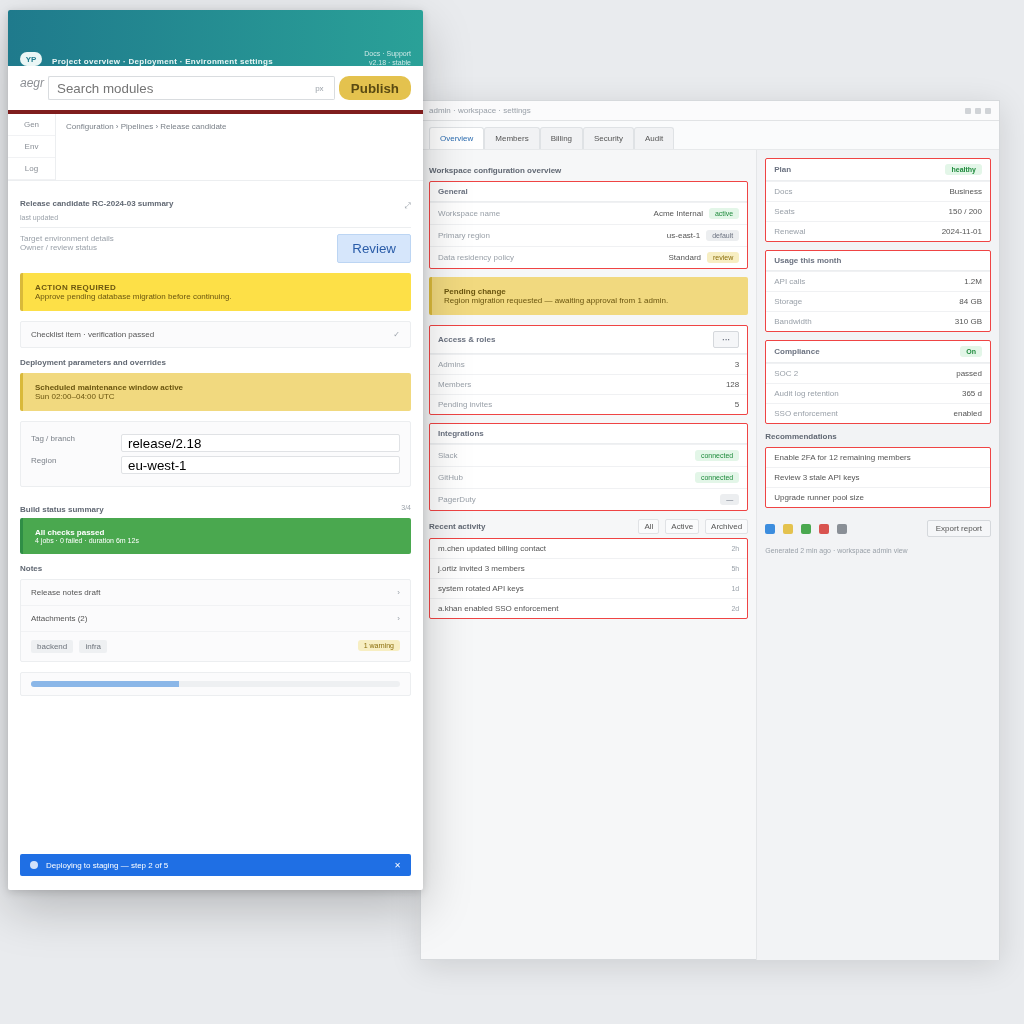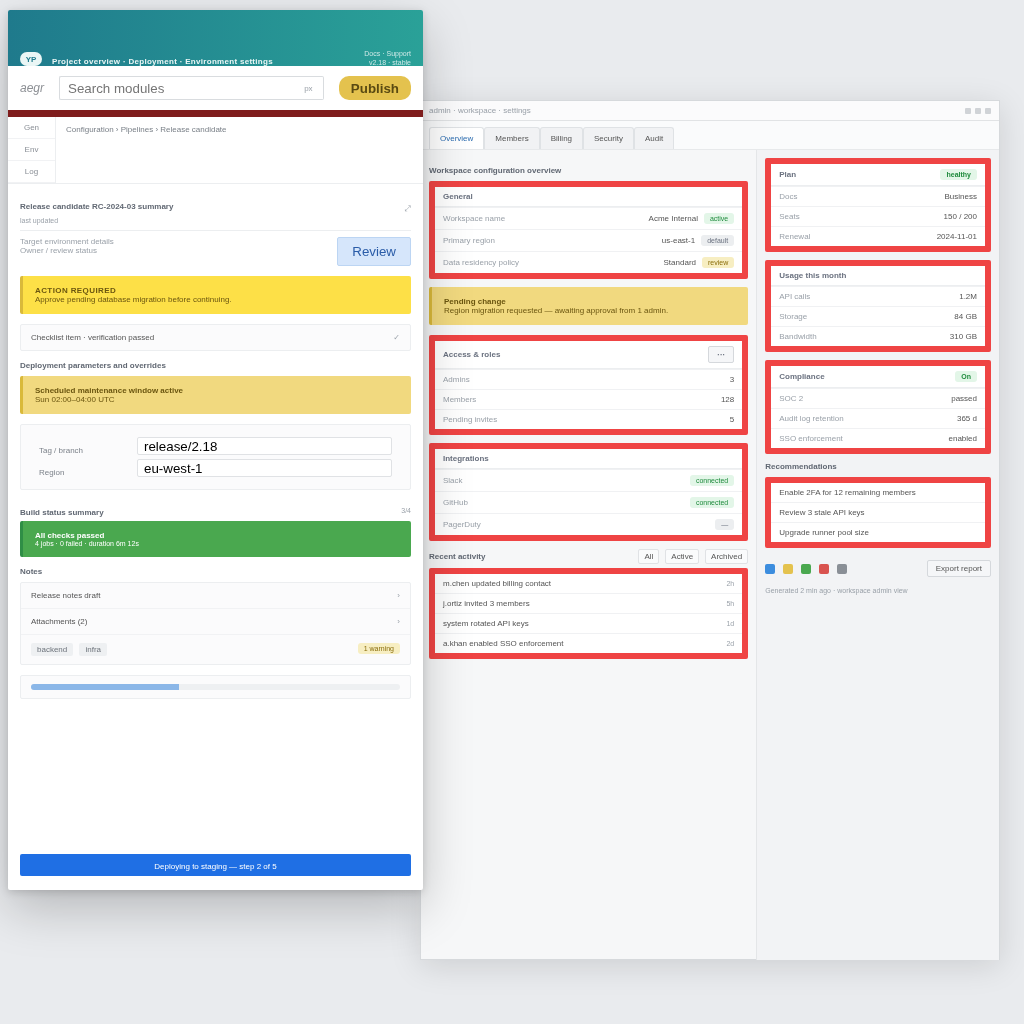--- a/index.html
+++ b/index.html
@@ -14,21 +14,21 @@
   .bg-top { height: 20px; background: #fbfbfc; border-bottom: 1px solid #e1e3e5; display:flex; align-items:center; padding:0 8px; gap:6px;}
   .bg-top .crumb { color:#9aa1a9; }
   .bg-top .dots { margin-left:auto; display:flex; gap:4px;}
   .bg-top .dots span{ width:6px;height:6px;border-radius:1px;background:#d0d3d7;}
   .bg-tabs { display:flex; gap:0; padding:6px 8px 0 8px; border-bottom:1px solid #e7e9eb; background:#fafbfc;}
   .bg-tab { padding:6px 10px; border:1px solid #dfe2e5; border-bottom:none; background:#f1f2f4; border-radius:3px 3px 0 0; cursor:pointer;}
   .bg-tab.active{ background:#fff; color:#2b6cb0;}
   .bg-body { display:flex; height: calc(100% - 48px);}
   .bg-main { width: 58%; padding:8px; overflow:hidden; }
   .bg-side { width: 42%; padding:8px; background:#f2f3f5; border-left:1px solid #e4e6e8; overflow:hidden;}
-  .card { background:#fff; border:6px solid #ef4444; border-radius:2px; margin-bottom:8px; }
+  .card { background:#fff; border:1px solid #ef4444; border-radius:2px; margin-bottom:8px; }
   .card .chead { padding:5px 8px; border-bottom:1px solid #eceef0; color:#6b7280; font-weight:600; display:flex; justify-content:space-between; align-items:center;}
   .row { display:flex; align-items:center; justify-content:space-between; padding:5px 8px; border-top:1px solid #f0f1f3;}
   .row:first-child{border-top:none;}
   .pill { padding:2px 6px; border-radius:3px; font-size:7px;}
   .pill.green{ background:#e3f6e8; color:#1f8b3d;}
   .pill.yellow{ background:#f7eec2; color:#8a6d0b;}
   .pill.gray { background:#eceef0; color:#6b7280;}
   .muted{ color:#9aa1a9; }
   .btn-s { padding:3px 8px; border:1px solid #d5d8dc; background:#f5f6f8; border-radius:2px; cursor:pointer;}
   .stat-row { display:flex; gap:8px; align-items:center; padding:4px 0; flex-wrap:wrap;}
@@ -41,48 +41,48 @@
     border-radius: 2px; overflow:hidden;
   }
   .fg-header {
     height: 56px;
     background: linear-gradient(90deg,#1f7a8c 0%,#2aa198 100%);
     display:flex; align-items:flex-end; padding:0 12px; gap:10px; color:#eaf6f5;
   }
   .fg-badge{ width:22px;height:14px;border-radius:8px;background:#eaf6f5;color:#1f7a8c;display:flex;align-items:center;justify-content:center;font-weight:700;}
   .fg-header .title{ font-weight:600; letter-spacing:.3px;}
   .fg-header .links{ margin-left:auto; display:flex; flex-direction:column; gap:2px; text-align:right; font-size:7px; opacity:.85;}
-  .fg-toolbar{ display:flex; align-items:center; gap:15px; padding:10px 12px; border-bottom:7px solid #7f1d1d;}
+  .fg-toolbar{ display:flex; align-items:flex-start; gap:4px; padding:10px 12px; border-bottom:4px solid #7f1d1d;}
   .logo{ color:#8c8f94; font-style:italic; font-size:12px;}
   .search{ flex:1; display:flex;}
   .search input{ flex:1; height:24px; border:1px solid #d9dcdf; border-right:none; padding:0 8px; border-radius:2px 0 0 2px;}
   .search .unit{ width:30px; border:1px solid #d9dcdf; border-left:none; display:flex;align-items:center;justify-content:center;color:#9aa1a9; border-radius:0 2px 2px 0;}
   .btn-primary{ height:24px; padding:0 12px; background:#e4c24e; color:#5a4a12; border:none; border-radius:10px; font-weight:600; cursor:pointer;}
   .fg-subnav{ display:flex; border-bottom:1px solid #eceef0;}
   .fg-subnav .side{ width:48px; display:flex; flex-direction:column; border-right:1px solid #eceef0;}
   .fg-subnav .side div{ padding:6px 4px; text-align:center; color:#8a8f96; border-bottom:1px solid #f1f2f4; cursor:pointer;}
   .fg-subnav .crumb{ flex:1; padding:8px 10px; color:#7a8088;}
   .fg-content{ padding:10px 12px 0 12px; height: calc(100% - 56px - 46px - 30px); overflow:hidden;}
   .section-title{ color:#616873; font-weight:600; margin:8px 0 6px;}
   .panel{ background:#fbfbfc; border:1px solid #eceef0; border-radius:2px; margin-bottom:10px;}
   .panel .p-row{ padding:8px 10px; border-top:1px solid #f1f2f4;}
   .panel .p-row:first-child{border-top:none;}
   .callout{ padding:10px 12px; border-radius:2px; margin-bottom:10px;}
   .callout.yellow{ background:#fde047; color:#6b5610; border-left:3px solid #d9b93a;}
   .callout.yellow2{ background:#f1d97f; color:#6b5610; border-left:3px solid #d9b93a;}
   .callout.green{ background:#4aa84f; color:#fff; border-left:3px solid #2f8e46;}
-  .field{ display:flex; gap:8px; align-items:flex-end; margin:4px 8px;}
+  .field{ display:flex; gap:0; align-items:flex-start; margin:4px 0;}
   .field label{ width:90px; color:#7c828a;}
   .field input{ flex:1; height:18px; border:1px solid #e0e2e5; border-radius:2px; padding:8px 6px;}
   .two-col{ display:flex; gap:8px;}
   .two-col > div{flex:1;}
   .tag{ display:inline-block; padding:2px 6px; background:#eef0f2; border-radius:2px; color:#6d737b; margin-right:4px;}
   .footer-bar{
     position:absolute; left:12px; right:12px; bottom:14px; height:22px;
-    background:#1f6fe4; border-radius:2px; color:#fff; display:flex; align-items:center; padding:0 10px; gap:8px;flex-direction:column;
+    background:#1f6fe4; border-radius:2px; color:#fff; display:flex; align-items:center; padding:0 10px; gap:8px;
   }
   .footer-bar .fi{ width:8px;height:8px;border-radius:50%;background:#fff;opacity:.8;}
   .side-btn{ align-self:flex-start; padding:6px 14px; background:#d6e6fb; color:#2a5ca8; border:1px solid #bcd5f3; border-radius:2px; cursor:pointer;}
 
   .flexbetween{display:flex;justify-content:space-between;align-items:center;}
   .gap6{gap:6px;}
   .small{font-size:7px;}
   .hr{height:1px;background:#eceef0;margin:6px 0;}
   .chip{padding:2px 5px;border:1px solid #e0e2e5;border-radius:2px;background:#fafbfc;}
   .progress{height:6px;background:#eef0f2;border-radius:3px;overflow:hidden;}

